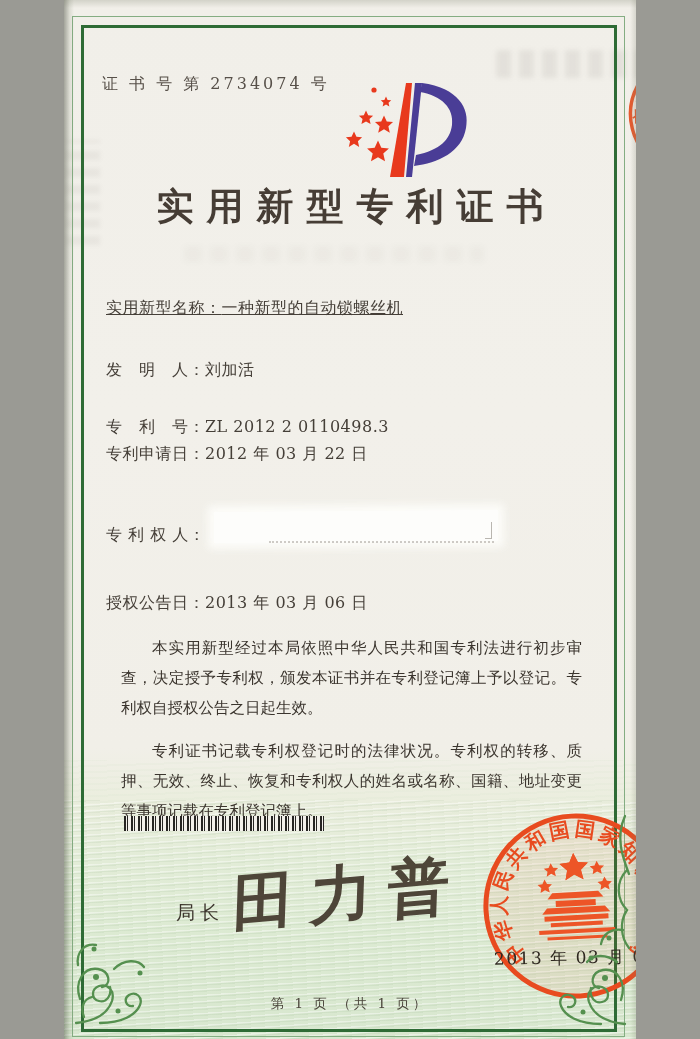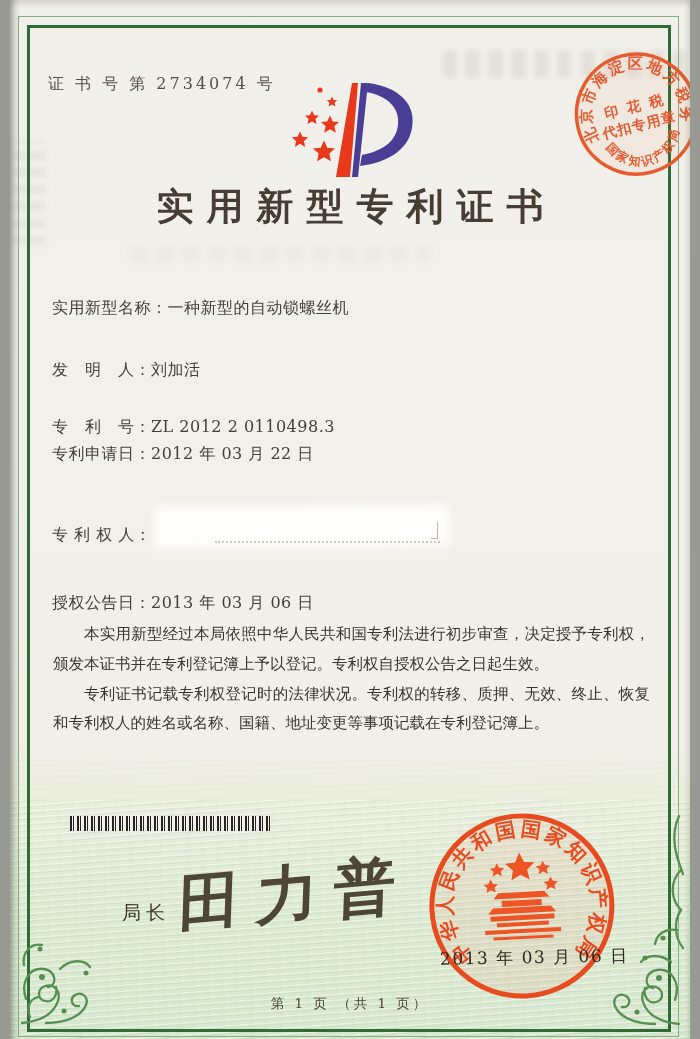--- a/index.html
+++ b/index.html
@@ -1,17 +1,17 @@
 <!DOCTYPE html>
 <html style="--frame-green: #2e6b35; --ornament-green: #55904f; --seal-red: #e84b1f; --stamp-orange: #e65a2e; --logo-purple: #4a3d96; --logo-red: #e8391d; --paper: #f1efe9; --paper-green: #dcead2;"><head>
 <meta charset="utf-8">
 <style>
   html,body{margin:0;padding:0;background:#9a9a94;}
   #page{
-    position:relative;width:680px;height:1039px;margin:0 auto;overflow:hidden;
+    position:relative;width:572px;height:1039px;margin:0 auto;overflow:hidden;
     font-family:"DejaVu Serif","Liberation Serif",serif;
     background:linear-gradient(180deg,
       #f1efe9 0%, #f2f0ea 40%, #f1efe8 72%,
       #ebeede 77%, #e2ecd7 83%, #dcead2 90%, #d8e7cf 100%);
   }
   
   .waves{
     position:absolute;left:0;right:0;top:800px;bottom:0;pointer-events:none;
     background:repeating-linear-gradient(176deg,
       rgba(255,255,255,.40) 0 1px,
@@ -45,26 +45,26 @@
   .ghost-c{position:absolute;left:120px;top:246px;width:300px;height:16px;
     background:repeating-linear-gradient(90deg,rgba(118,112,106,.10) 0 18px,rgba(0,0,0,0) 18px 26px);
     filter:blur(3px);opacity:.45;}
 
   .cert-no{position:absolute;left:38px;top:74px;font-size:16px;letter-spacing:3px;color:#575049;}
   .logo{position:absolute;left:276px;top:78px;}
   .title{position:absolute;left:0;top:182px;width:100%;text-align:center;
     font-size:37px;font-weight:700;letter-spacing:13px;text-indent:13px;color:#463d35;font-family:Liberation Serif, serif;}
 
   .field{position:absolute;left:42px;font-size:16px;color:#453f38;letter-spacing:.5px;white-space:nowrap;}
-  .f-name{top:298px;}  .f-inv{top:360px;}  .f-pno{top:417px;}
+  .f-name{top:298px;text-decoration:underline;}  .f-inv{top:360px;}  .f-pno{top:417px;}
   .f-app{top:444px;}   .f-own{top:525px;}  .f-grant{top:585px;margin-top:8px;}
 
   .body-text{position:absolute;left:43px;right:40px;top:620px;
     font-size:15.5px;line-height:1.92;color:#3b352e;text-align:justify;}
-  .body-text p{margin:0;text-indent:2em;}
+  .body-text p{margin:14px;text-indent:2em;}
 
   .barcode{position:absolute;left:60px;top:816px;width:200px;height:15px;
     background:repeating-linear-gradient(90deg,
       #262522 0 2px,#f2f0ea 2px 3px,#262522 3px 4px,#f2f0ea 4px 7px,
       #262522 7px 9px,#f2f0ea 9px 10px,#262522 10px 11px,#f2f0ea 11px 14px);}
 
   .director{position:absolute;left:112px;top:900px;font-size:19px;letter-spacing:5px;color:#3c352d;}
   .signature{position:absolute;left:168px;top:852px;font-size:62px;font-weight:700;
     color:#42382c;letter-spacing:16px;white-space:nowrap;
     transform:rotate(-5deg) skewX(-7deg);opacity:.92;}

